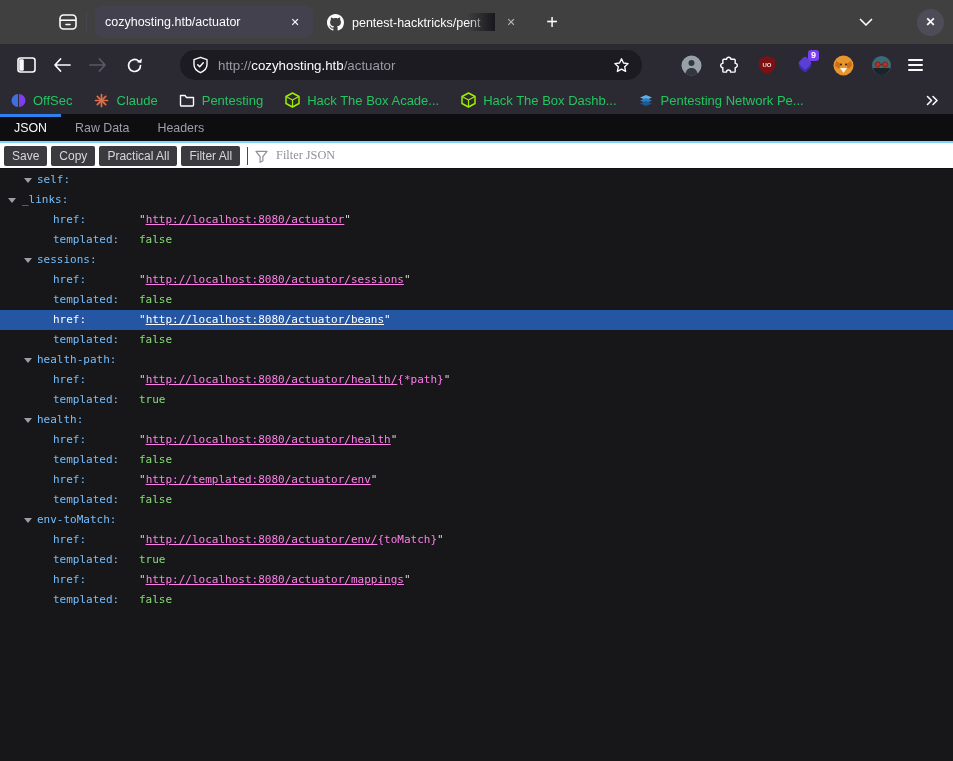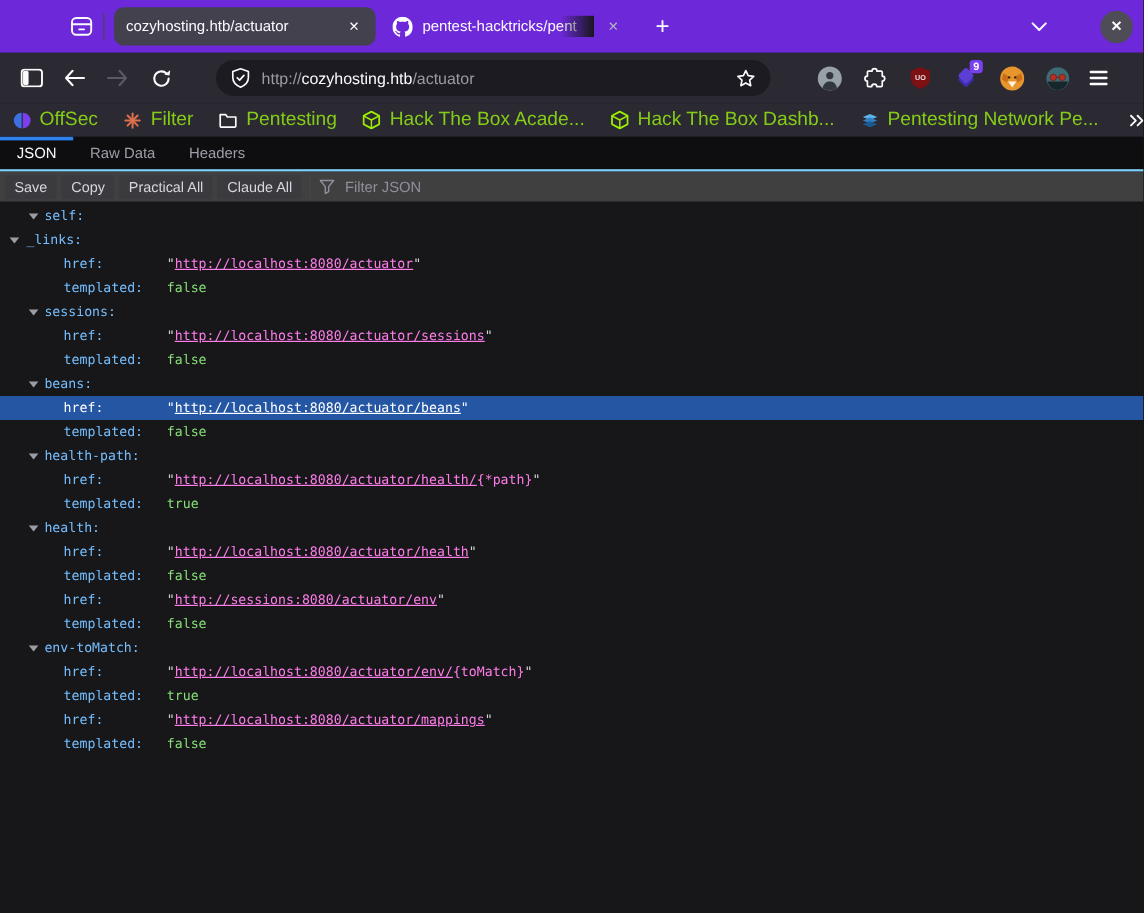--- a/index.html
+++ b/index.html
@@ -1,21 +1,21 @@
 <!DOCTYPE html>
 <html><head>
 <meta charset="utf-8">
 <style>
   * { margin:0; padding:0; box-sizing:border-box; }
   html,body { width:953px; height:761px; background:#17171a; overflow:hidden;
               font-family:"Liberation Sans", sans-serif; }
   .browser { width:953px; height:761px; display:flex; flex-direction:column; }
 
   
-  .tabbar { height:44px; background:#6d28d9; display:flex; align-items:center; flex-shrink:0; }
+  .tabbar { height:44px; background:#404040; display:flex; align-items:center; flex-shrink:0; }
   .fxview { width:32px; height:32px; margin-left:52px; border:none; background:transparent;
             display:flex; align-items:center; justify-content:center; cursor:pointer; }
   .tab-sep { width:1px; height:22px; background:#46454f; margin:0 4px 0 2px; }
   .tab { height:32px; display:flex; align-items:center; border-radius:8px; padding:0 10px;
          margin-left:4px; position:relative; cursor:pointer; }
   .tab.active { background:#42414d; width:218px; }
   .tab.inactive { width:212px; }
   .tab-title { color:#fbfbfe; font-size:12.5px; white-space:nowrap; overflow:hidden; flex:1; }
   .fadewrap { position:relative; overflow:hidden; flex:1; }
   .fadewrap::after { content:""; position:absolute; right:0; top:0; bottom:0; width:28px;
@@ -54,42 +54,42 @@
   .ext-badge { position:absolute; top:-4px; right:-3px; background:#7b3ff2; color:#fff;
                font-size:9px; font-weight:bold; border-radius:3px; padding:1px 3px; line-height:1; }
   .hamburger { display:flex; flex-direction:column; gap:3.5px; cursor:pointer; padding:6px;
                margin-left:6px; }
   .hamburger span { width:15px; height:1.8px; background:#fbfbfe; border-radius:1px; }
 
   
   .bookmarks { height:28px; background:#2b2a33; display:flex; align-items:center;
                flex-shrink:0; padding:0 10px; }
   .bm { display:flex; align-items:center; gap:7px; margin-right:21px; cursor:pointer; }
-  .bm-label { color:#84cc16; font-size:16px; white-space:nowrap; }
+  .bm-label { color:#22c55e; font-size:13px; white-space:nowrap; }
   .bm-ico { width:16px; height:16px; display:flex; align-items:center; justify-content:center; }
   .bm-spacer { flex:1; }
   .bm-overflow { cursor:pointer; display:flex; align-items:center; padding:2px 4px; }
 
   
   .jv-tabs { height:29px; background:#0e0e11; display:flex; flex-shrink:0;
              border-bottom:2px solid #7dd3fc; }
   .jv-tab { padding:0 14px; display:flex; align-items:center; font-size:12.4px;
             color:#9e9ea8; cursor:pointer; position:relative; }
   .jv-tab.active { color:#f9f9fa; }
   .jv-tab.active::before { content:""; position:absolute; top:0; left:0; right:0; height:2.5px;
                            background:#2e82f0; }
 
   
-  .jv-toolbar { height:26px; background:#404040; display:flex; align-items:center;
+  .jv-toolbar { height:26px; background:#ffffff; display:flex; align-items:center;
                 flex-shrink:0; padding:0 4px; border-bottom:1px solid #101013; }
   .jv-btn { height:20px; background:#3a3a3f; border:none; border-radius:2px; color:#d7d7db;
             font-size:12px; font-family:"Liberation Sans", sans-serif; padding:0 8px;
             margin-right:4px; cursor:pointer; }
   .jv-sep { width:1px; height:18px; background:#47474f; margin:0 7px 0 3px; }
-  .jv-filter { display:flex; align-items:flex-start; gap:8px; flex:1; cursor:text; }
+  .jv-filter { display:flex; align-items:flex-end; gap:8px; flex:1; cursor:text;font-family:Liberation Serif, serif; }
   .jv-filter-ph { color:#8f8f9d; font-size:12.3px; }
 
   
   .jv-content { flex:1; background:#17171a; padding-top:1px; overflow:hidden;
                 font-family:"DejaVu Sans Mono", monospace; font-size:11px; }
   .row { position:relative; height:20px; line-height:20px; white-space:pre; }
   .row.selected { background:#2456a4; }
   .tri { position:absolute; top:8px; width:0; height:0;
          border-left:4.5px solid transparent; border-right:4.5px solid transparent;
          border-top:5px solid #9d9da4; cursor:pointer; }
@@ -247,21 +247,21 @@
       <span class="bm-ico">
         <svg width="15" height="15" viewBox="0 0 15 15">
           <g stroke="#dd6f4a" stroke-width="1.7" stroke-linecap="round">
             <line x1="7.5" y1="1.5" x2="7.5" y2="13.5"></line>
             <line x1="1.5" y1="7.5" x2="13.5" y2="7.5"></line>
             <line x1="3.3" y1="3.3" x2="11.7" y2="11.7"></line>
             <line x1="11.7" y1="3.3" x2="3.3" y2="11.7"></line>
           </g>
         </svg>
       </span>
-      <span class="bm-label">Filter</span>
+      <span class="bm-label">Claude</span>
     </div>
     <div class="bm">
       <span class="bm-ico">
         <svg width="16" height="14" viewBox="0 0 16 14">
           <path d="M1.5 2.5h4.5l1.5 2h7v7.5a1 1 0 0 1-1 1h-11a1 1 0 0 1-1-1z" fill="none" stroke="#fbfbfe" stroke-width="1.4" stroke-linejoin="round"></path>
         </svg>
       </span>
       <span class="bm-label">Pentesting</span>
     </div>
     <div class="bm">
@@ -304,48 +304,47 @@
   <div class="jv-tabs">
     <div class="jv-tab active">JSON</div>
     <div class="jv-tab">Raw Data</div>
     <div class="jv-tab">Headers</div>
   </div>
 
   <div class="jv-toolbar">
     <button class="jv-btn">Save</button>
     <button class="jv-btn">Copy</button>
     <button class="jv-btn">Practical All</button>
-    <button class="jv-btn">Claude All</button>
+    <button class="jv-btn">Filter All</button>
     <div class="jv-sep"></div>
     <div class="jv-filter">
       <svg width="13" height="13" viewBox="0 0 14 14">
         <path d="M1 1.5h12L8.5 7v4.5l-3 1.8V7z" fill="none" stroke="#8f8f9d" stroke-width="1.3" stroke-linejoin="round"></path>
       </svg>
       <span class="jv-filter-ph">Filter JSON</span>
     </div>
   </div>
 
   <div class="jv-content" id="tree">
       <div class="row"><span class="tri" style="left: 24px;"></span><span class="k" style="left: 37px;">self:</span></div>
       <div class="row"><span class="tri" style="left: 8px;"></span><span class="k" style="left: 22px;">_links:</span></div>
       <div class="row"><span class="k" style="left: 53px;">href:</span><span class="v"><span class="q">"</span><a class="lnk">http://localhost:8080/actuator</a><span class="q">"</span></span></div>
       <div class="row"><span class="k" style="left: 53px;">templated:</span><span class="v bool">false</span></div>
       <div class="row"><span class="tri" style="left: 24px;"></span><span class="k" style="left: 37px;">sessions:</span></div>
       <div class="row"><span class="k" style="left: 53px;">href:</span><span class="v"><span class="q">"</span><a class="lnk">http://localhost:8080/actuator/sessions</a><span class="q">"</span></span></div>
       <div class="row"><span class="k" style="left: 53px;">templated:</span><span class="v bool">false</span></div>
-      <div class="row"><span class="tri" style="left: 24px;"></span><span class="k" style="left: 37px;">beans:</span></div>
       <div class="row selected"><span class="k" style="left: 53px;">href:</span><span class="v"><span class="q">"</span><a class="lnk">http://localhost:8080/actuator/beans</a><span class="q">"</span></span></div>
       <div class="row"><span class="k" style="left: 53px;">templated:</span><span class="v bool">false</span></div>
       <div class="row"><span class="tri" style="left: 24px;"></span><span class="k" style="left: 37px;">health-path:</span></div>
       <div class="row"><span class="k" style="left: 53px;">href:</span><span class="v"><span class="q">"</span><a class="lnk">http://localhost:8080/actuator/health/</a><span class="sfx">{*path}</span><span class="q">"</span></span></div>
       <div class="row"><span class="k" style="left: 53px;">templated:</span><span class="v bool">true</span></div>
       <div class="row"><span class="tri" style="left: 24px;"></span><span class="k" style="left: 37px;">health:</span></div>
       <div class="row"><span class="k" style="left: 53px;">href:</span><span class="v"><span class="q">"</span><a class="lnk">http://localhost:8080/actuator/health</a><span class="q">"</span></span></div>
       <div class="row"><span class="k" style="left: 53px;">templated:</span><span class="v bool">false</span></div>
-      <div class="row"><span class="k" style="left: 53px;">href:</span><span class="v"><span class="q">"</span><a class="lnk">http://sessions:8080/actuator/env</a><span class="q">"</span></span></div>
+      <div class="row"><span class="k" style="left: 53px;">href:</span><span class="v"><span class="q">"</span><a class="lnk">http://templated:8080/actuator/env</a><span class="q">"</span></span></div>
       <div class="row"><span class="k" style="left: 53px;">templated:</span><span class="v bool">false</span></div>
       <div class="row"><span class="tri" style="left: 24px;"></span><span class="k" style="left: 37px;">env-toMatch:</span></div>
       <div class="row"><span class="k" style="left: 53px;">href:</span><span class="v"><span class="q">"</span><a class="lnk">http://localhost:8080/actuator/env/</a><span class="sfx">{toMatch}</span><span class="q">"</span></span></div>
       <div class="row"><span class="k" style="left: 53px;">templated:</span><span class="v bool">true</span></div>
       <div class="row"><span class="k" style="left: 53px;">href:</span><span class="v"><span class="q">"</span><a class="lnk">http://localhost:8080/actuator/mappings</a><span class="q">"</span></span></div>
       <div class="row"><span class="k" style="left: 53px;">templated:</span><span class="v bool">false</span></div>
     </div>
 
 </div>
 

